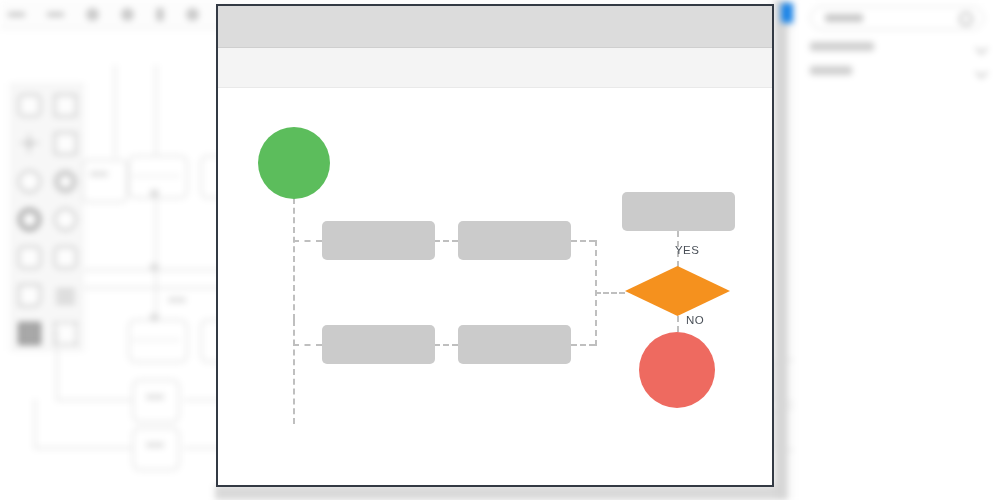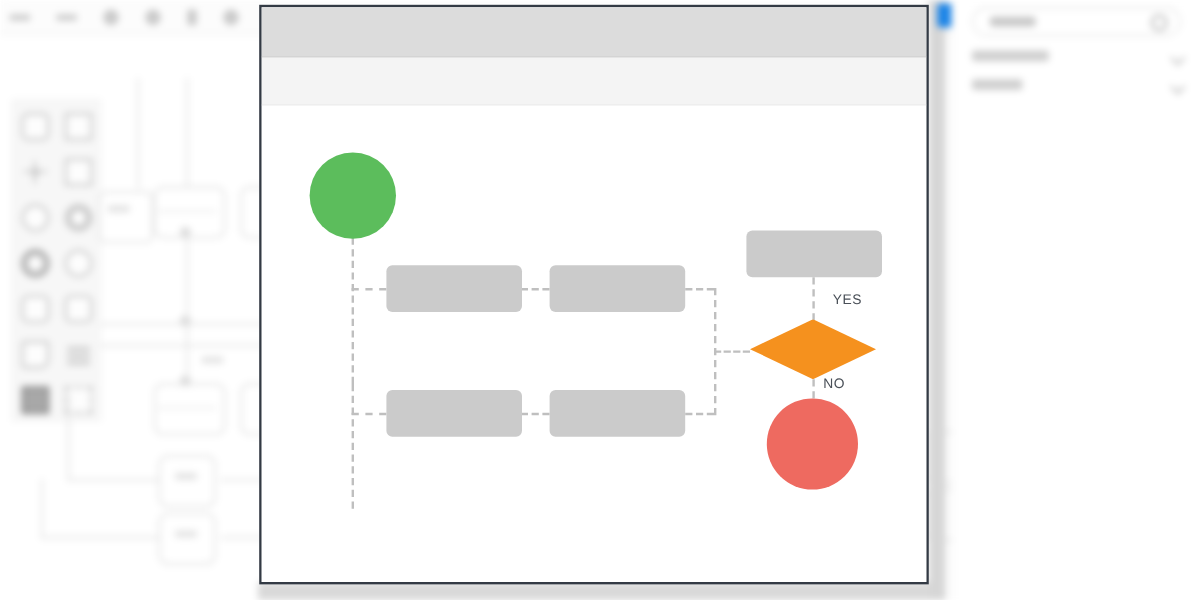--- a/index.html
+++ b/index.html
@@ -365,16 +365,16 @@
 
     <div class="fc-shape fc-box" style="left:104px; top:237px; width:113px; height:39px;"></div>
     <div class="fc-shape fc-box" style="left:240px; top:237px; width:113px; height:39px;"></div>
 
     <div class="fc-shape fc-box" style="left:404px; top:104px; width:113px; height:39px;"></div>
 
     <div class="fc-shape fc-diamond" style="left:407px; top:178px; width:105px; height:50px; background:#f5911e;"></div>
 
     <div class="fc-shape fc-circle" style="left:421px; top:244px; width:76px; height:76px; background:#ee6a60;"></div>
 
-    <div class="fc-label" style="left:476px; top:156px;">YES</div>
+    <div class="fc-label" style="left:457px; top:156px;">YES</div>
     <div class="fc-label" style="left:468px; top:226px;">NO</div>
   </div>
 </div>
 
 </body></html>

